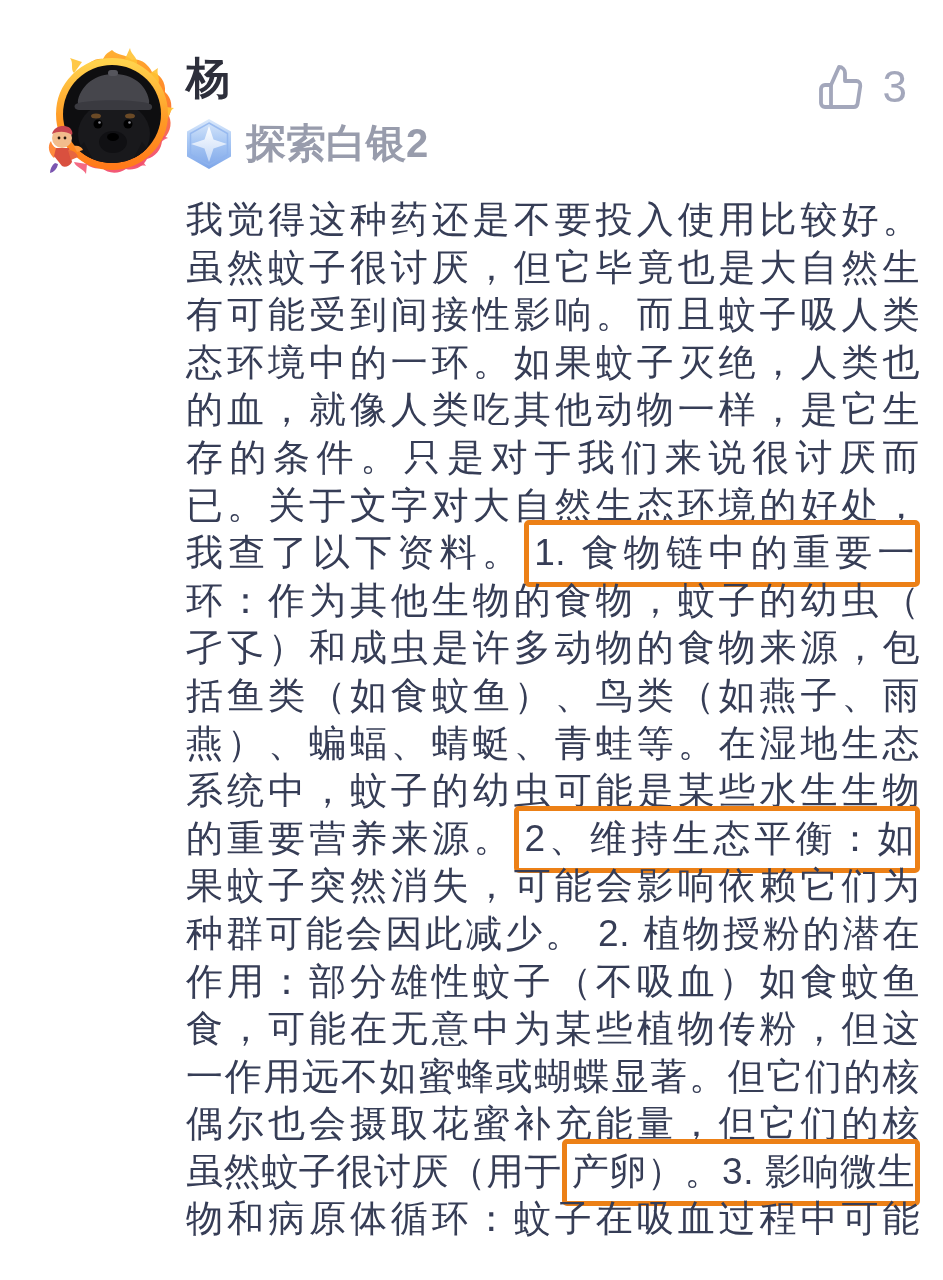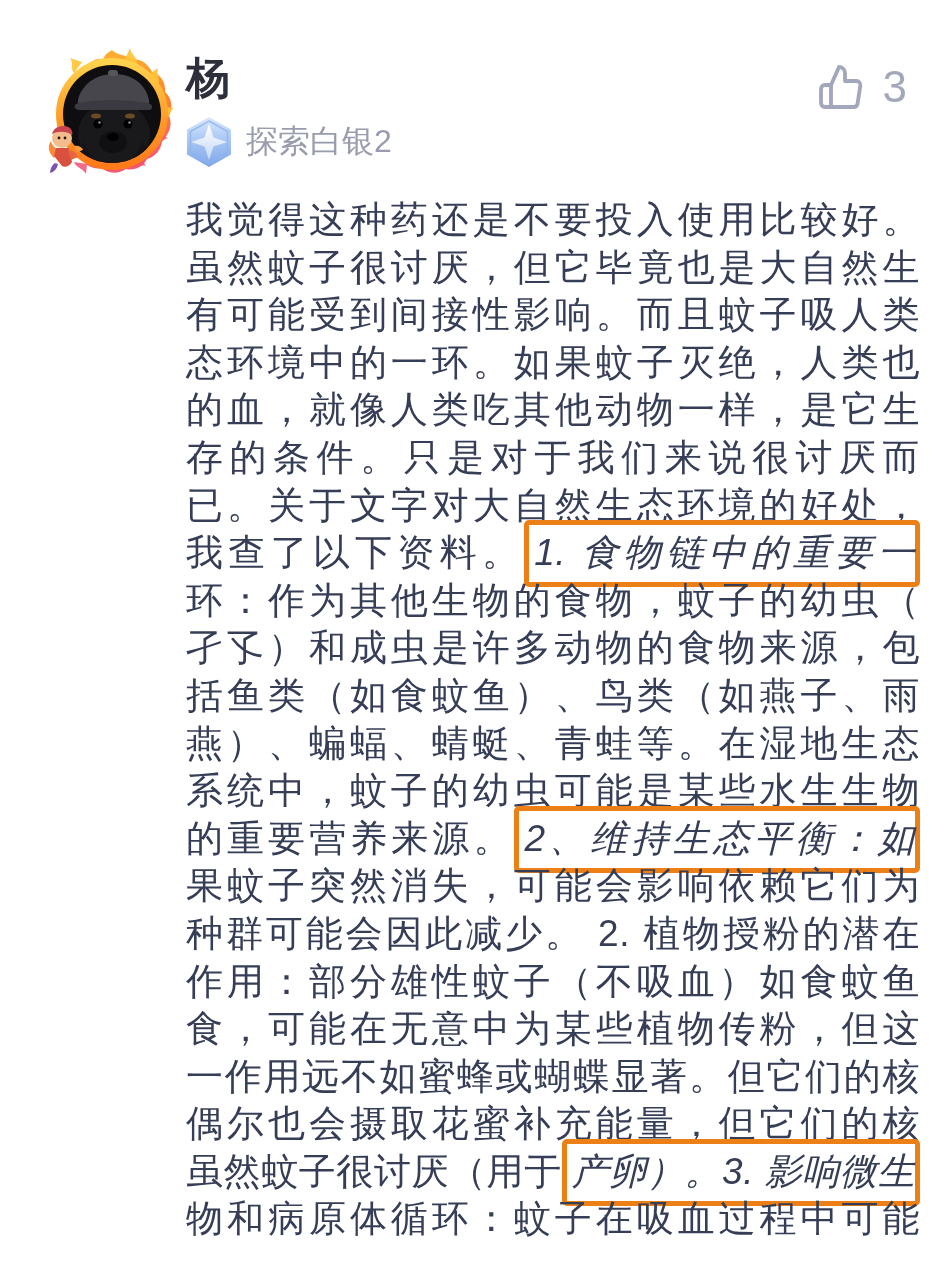--- a/index.html
+++ b/index.html
@@ -16,21 +16,21 @@
   .avatar-wrap svg { width:100%; height:100%; display:block; }
   .username {
     position:absolute; left:186px; top:52px;
     font-size:44px; font-weight:bold; color:#2D2F3B; line-height:1.2;
   }
   .badge {
     position:absolute; left:186px; top:116px;
     display:flex; align-items:center; gap:14px;
   }
   .badge-icon svg { width:46px; height:52px; display:block; }
-  .badge-label { font-size:32px; color:#989CAC; }
+  .badge-label { font-size:40px; color:#989CAC;font-weight:bold; }
   .like {
     position:absolute; top:62px; right:36px;
     display:flex; align-items:center; gap:18px; cursor:pointer;
   }
   .like svg { width:48px; height:48px; display:block; }
   .like-count { font-size:44px; color:#A3A7BB; }
   .comment-text {
     position:absolute; left:186px; top:196px; width:734px;
     font-size:37px; color:#363D56; line-height:47.6px;
     letter-spacing:0.5px;
@@ -38,21 +38,20 @@
   .cline {
     height:47.6px;
     text-align:justify;
     text-align-last:justify;
     text-justify:inter-character;
   }
   .hl {
     border:5px solid #EC8016;
     border-radius:5px;
     padding:7px 0 9px 5px;
-    font-style:italic;
   }
 </style>
 </head>
 <body>
 
 <div class="avatar-wrap">
   <svg viewBox="0 0 148 144">
     <defs>
       <linearGradient id="ringGrad" x1="0" y1="0" x2="0" y2="1">
         <stop offset="0" stop-color="#FFD34D"></stop>

